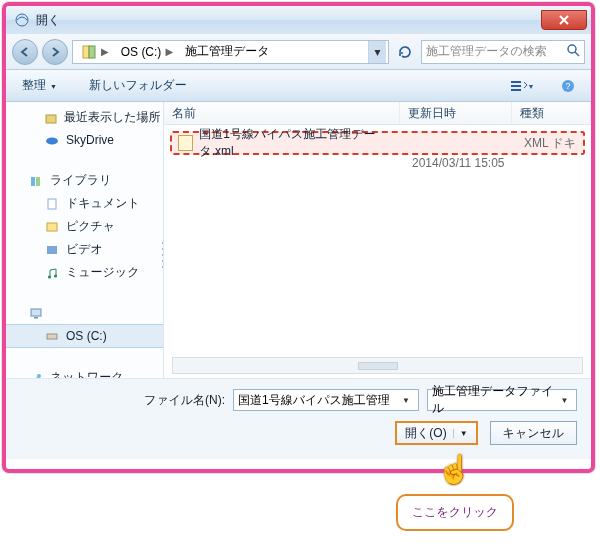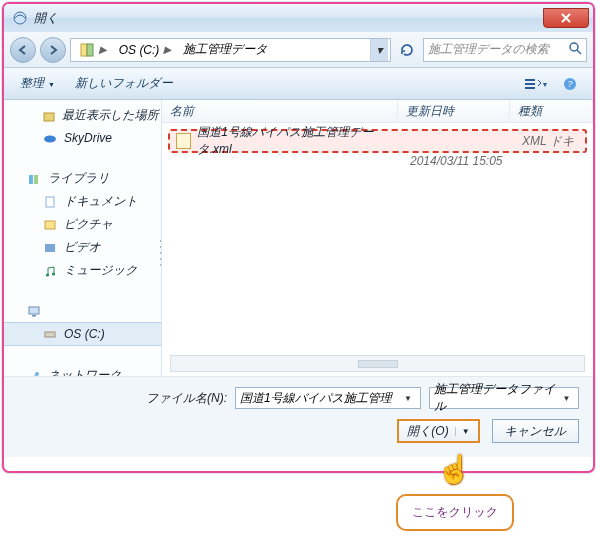--- a/index.html
+++ b/index.html
@@ -8,28 +8,27 @@
     font-family: "Segoe UI", "MS UI Gothic", Meiryo, sans-serif;
     font-size: 12px;
     background: #fff;
     width: 600px;
     height: 545px;
     position: relative;
   }
   .window {
     width: 593px;
     height: 471px;
-    border: 2px solid #ec4899;
+    border: 4px solid #ec4899;
     border-radius: 7px;
     background: #fff;
     box-shadow: 0 0 0 1px rgba(90,125,166,.2);
     overflow: hidden;
     position: relative;
     margin: 2px;
-    font-style: italic;
   }
   .titlebar {
     height: 28px;
     background: linear-gradient(to bottom,#eef5fb,#d9e8f6 48%,#c9ddf0 52%,#d6e6f5);
     display: flex;
     align-items: center;
     padding: 0 0 0 8px;
   }
   .titlebar .app-icon {
     width: 16px; height:16px; margin-right:6px;
@@ -87,21 +86,21 @@
     display:flex; align-items:center;
     padding:0 4px;
     color:#8a8a8a;
   }
   .search-box .mag { margin-left:auto; color:#3a6aa2;}
   .toolbar {
     height:32px;
     background: linear-gradient(to bottom,#f6fafe,#e3eef8 60%,#d4e4f2);
     border-bottom:1px solid #b4cbe0;
     display:flex; align-items:center;
-    padding:0 10px; gap:8px;
+    padding:0 10px; gap:20px;
     color:#123a5c;
   }
   .tb-item { padding:2px 6px; display:flex; align-items:center; gap:4px;}
   .tb-dd { font-size:7px; position:relative; top:1px;}
   .tb-spacer { flex:1; }
   .tb-icon {
     width:26px; height:22px;
     display:flex; align-items:center; justify-content:center;
     color:#2a5a9a;
   }

